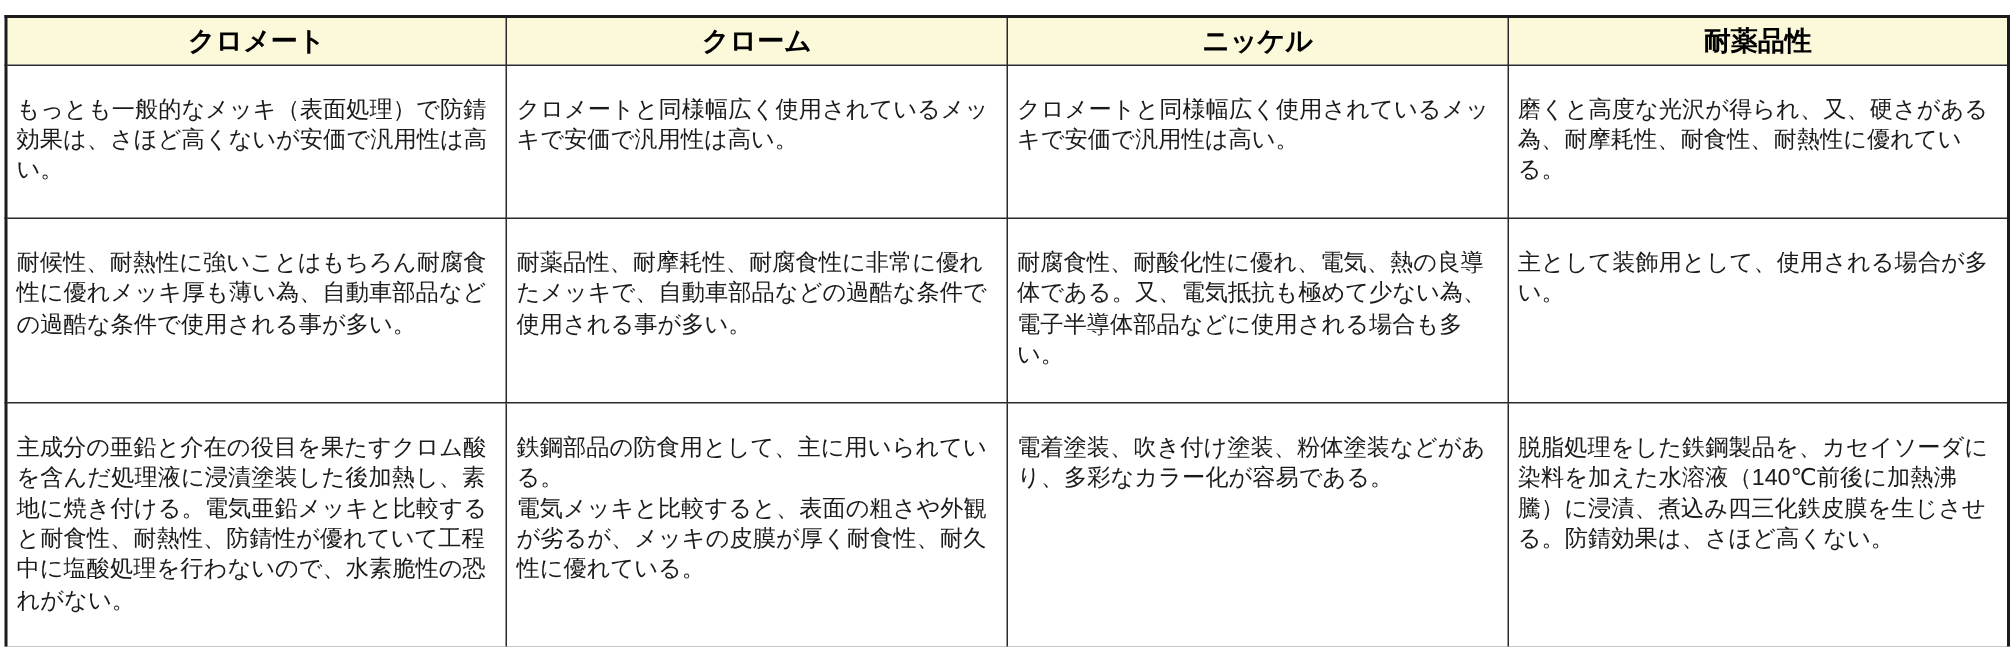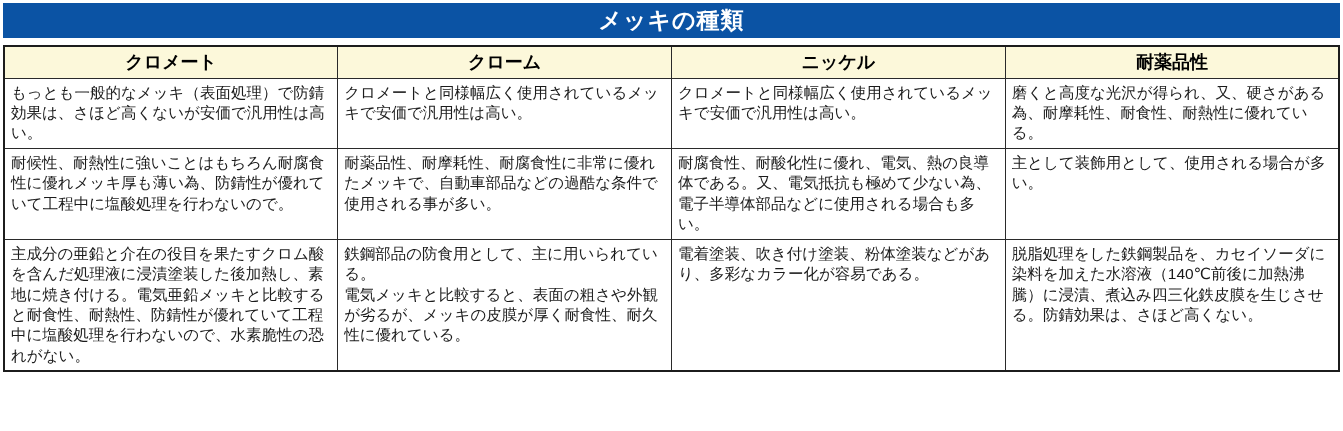--- a/index.html
+++ b/index.html
@@ -45,52 +45,51 @@
     text-align: center;
     vertical-align: middle;
     height: 32px;
     padding: 2px 4px;
   }
   tr.desc-row td {
     background: #ffffff;
     font-size: 15.5px;
     color: #1b1b1b;
     line-height: 1.32;
-    padding: 4px 6px;
+    padding: 20px 6px;
     white-space: pre-line;
     margin-left: 48px;
   }
   tr.desc-row.r1 td { height: 61px; }
   tr.desc-row.r2 td { height: 86px; }
   tr.desc-row.r3 td { height: 129px; }
 </style>
 </head>
 <body>
 
 <div class="page">
 
-  <div class="title-bar">メッキの種類</div>
 
   <table class="plating">
     <tbody>
       <tr class="hdr-row">
         <td>クロメート</td>
         <td>クローム</td>
         <td>ニッケル</td>
         <td>耐薬品性</td>
       </tr>
       <tr class="desc-row r1">
         <td>もっとも一般的なメッキ（表面処理）で防錆効果は、さほど高くないが安価で汎用性は高い。</td>
         <td>クロメートと同様幅広く使用されているメッキで安価で汎用性は高い。</td>
         <td>クロメートと同様幅広く使用されているメッキで安価で汎用性は高い。</td>
         <td>磨くと高度な光沢が得られ、又、硬さがある為、耐摩耗性、耐食性、耐熱性に優れている。</td>
       </tr>
 
       <tr class="desc-row r2">
-        <td>耐候性、耐熱性に強いことはもちろん耐腐食性に優れメッキ厚も薄い為、防錆性が優れていて工程中に塩酸処理を行わないので。</td>
+        <td>耐候性、耐熱性に強いことはもちろん耐腐食性に優れメッキ厚も薄い為、自動車部品などの過酷な条件で使用される事が多い。</td>
         <td>耐薬品性、耐摩耗性、耐腐食性に非常に優れたメッキで、自動車部品などの過酷な条件で使用される事が多い。</td>
         <td>耐腐食性、耐酸化性に優れ、電気、熱の良導体である。又、電気抵抗も極めて少ない為、電子半導体部品などに使用される場合も多い。</td>
         <td>主として装飾用として、使用される場合が多い。</td>
       </tr>
 
       <tr class="desc-row r3">
         <td>主成分の亜鉛と介在の役目を果たすクロム酸を含んだ処理液に浸漬塗装した後加熱し、素地に焼き付ける。電気亜鉛メッキと比較すると耐食性、耐熱性、防錆性が優れていて工程中に塩酸処理を行わないので、水素脆性の恐れがない。</td>
         <td>鉄鋼部品の防食用として、主に用いられている。
 電気メッキと比較すると、表面の粗さや外観が劣るが、メッキの皮膜が厚く耐食性、耐久性に優れている。</td>
         <td>電着塗装、吹き付け塗装、粉体塗装などがあり、多彩なカラー化が容易である。</td>

